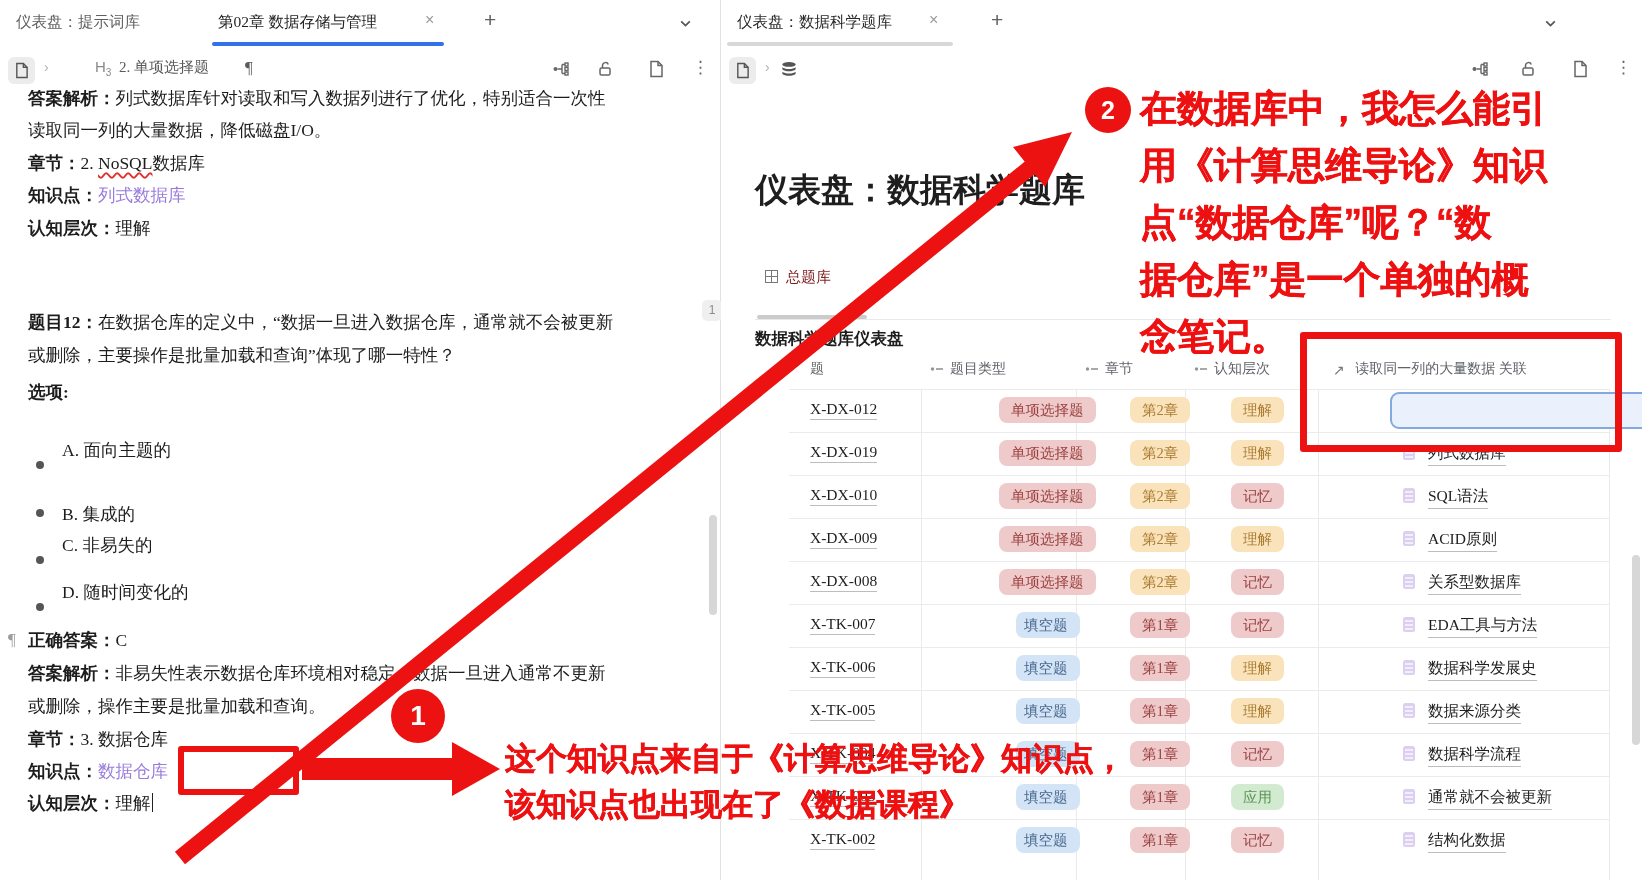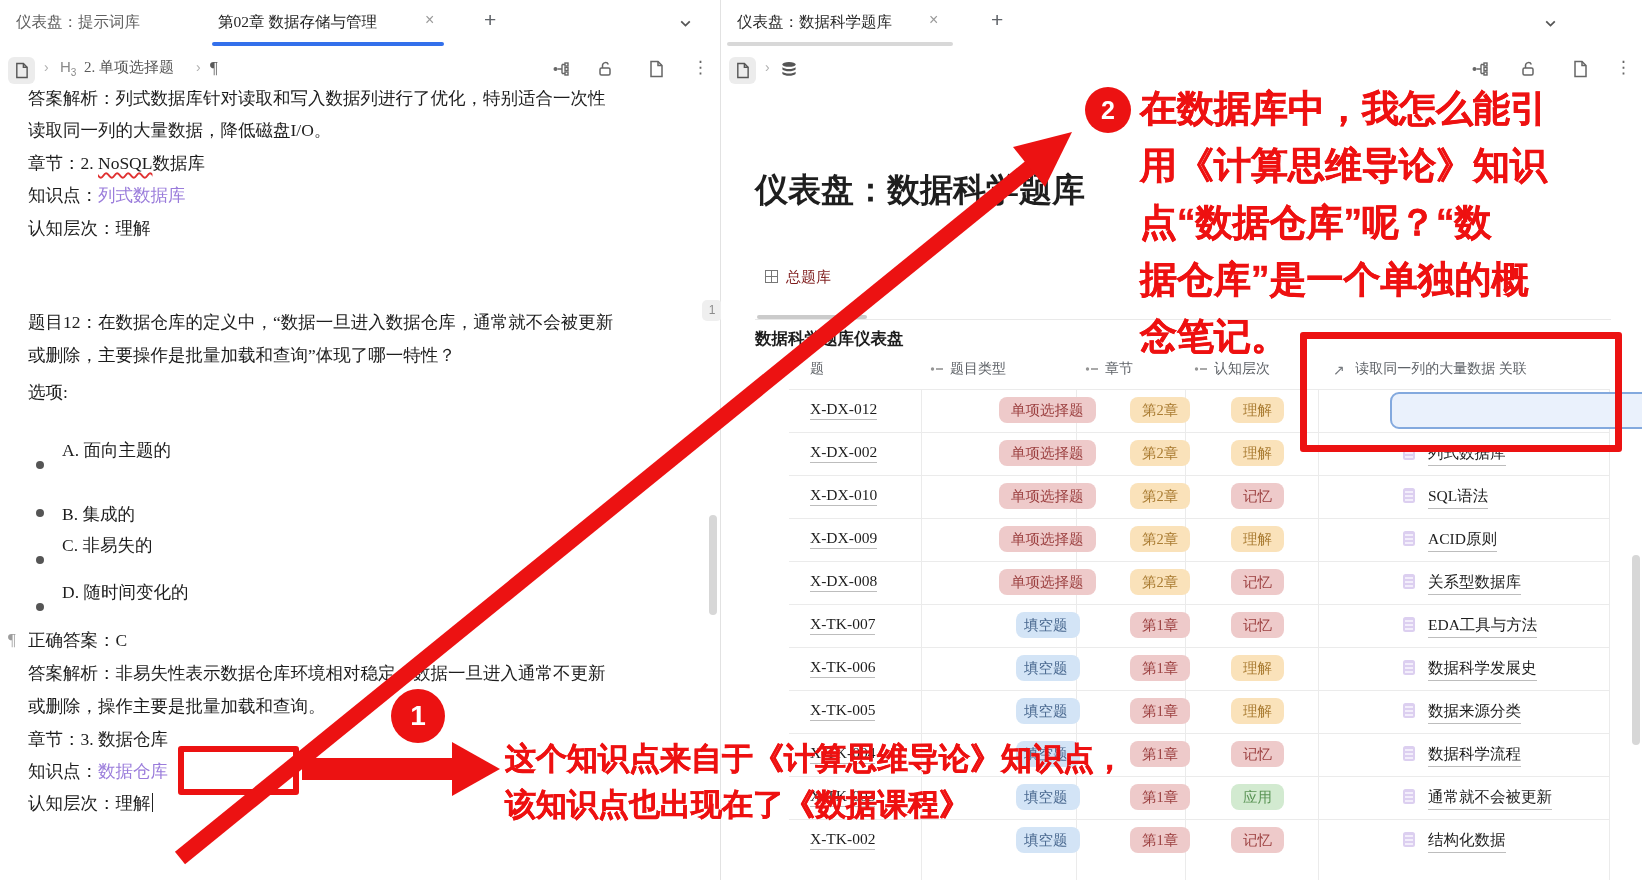--- a/index.html
+++ b/index.html
@@ -19,28 +19,28 @@
   .tab-add { position:absolute; top:8px; font-size:21px; color:#5f6368; }
   .tab-indicator { position:absolute; top:42px; height:4px; border-radius:2px; }
   .chev { position:absolute; top:16px; }
 
   
   .crumbbar { position:absolute; left:0; top:46px; right:0; height:44px; background:#fff; z-index:5; }
   .icon-box { position:absolute; top:11px; width:27px; height:27px; background:#ececec; border-radius:6px;
     display:flex; align-items:center; justify-content:center; }
   .crumb-sep { position:absolute; top:13px; font-size:14px; color:#b0b0b0; }
   .crumb-text { position:absolute; top:12px; font-size:15px; color:#5a5a5a;
-    font-family:"Liberation Serif","DejaVu Serif",serif; white-space:nowrap; }
+    font-family:"Liberation Serif","DejaVu Serif",serif; white-space:nowrap;margin-left:35px; }
   .crumb-ic { position:absolute; top:14px; }
   .more-dots { position:absolute; top:11px; font-size:17px; color:#666; letter-spacing:0; }
 
   
   .dl { position:absolute; left:28px; font-size:17.5px; line-height:31px; color:#1d1d1d;
     font-family:"Liberation Serif","DejaVu Serif",serif; white-space:nowrap; }
-  .dl b { font-weight:normal; }
+  .dl b { font-weight:bold; }
   .ref-link { color:#9a7cdb; }
   .wavy { text-decoration:underline wavy #e03131; text-decoration-thickness:1.5px; text-underline-offset:3px; }
   .bullet { position:absolute; left:36px; width:8px; height:8px; border-radius:50%; background:#555; }
   .caret { display:inline-block; width:1.5px; height:19px; background:#222; vertical-align:-3px; margin-left:1px; }
   .gutter-mark { position:absolute; font-size:17px; color:#9c9c9c; font-family:"Liberation Serif",serif; }
   .ref-badge { position:absolute; left:702px; top:300px; min-width:20px; height:21px; background:#efefef;
     border-radius:5px; color:#8c8c8c; font-size:12px; text-align:center; line-height:21px; padding:0 4px; }
   .scroll-thumb { position:absolute; background:#d7d7d7; border-radius:5px; }
 
   
@@ -211,21 +211,21 @@
 
   <div class="trow" style="top:389px">
     <span class="cid">X-DX-012</span>
     <span class="badge t-pink b-type">单项选择题</span>
     <span class="badge c-orange b-chap">第2章</span>
     <span class="badge l-orange b-level">理解</span>
     <span class="rel-input"></span>
     <div class="hborder" style="left:0; top:43px"></div>
   </div>
   <div class="trow" style="top:432px">
-    <span class="cid">X-DX-002</span>
+    <span class="cid">X-DX-019</span>
     <span class="badge t-pink b-type">单项选择题</span>
     <span class="badge c-orange b-chap">第2章</span>
     <span class="badge l-orange b-level">理解</span>
     <span class="doc-ic"></span>
       <span class="kn">列式数据库</span>
     <div class="hborder" style="left:0; top:43px"></div>
   </div>
   <div class="trow" style="top:475px">
     <span class="cid">X-DX-010</span>
     <span class="badge t-pink b-type">单项选择题</span>

